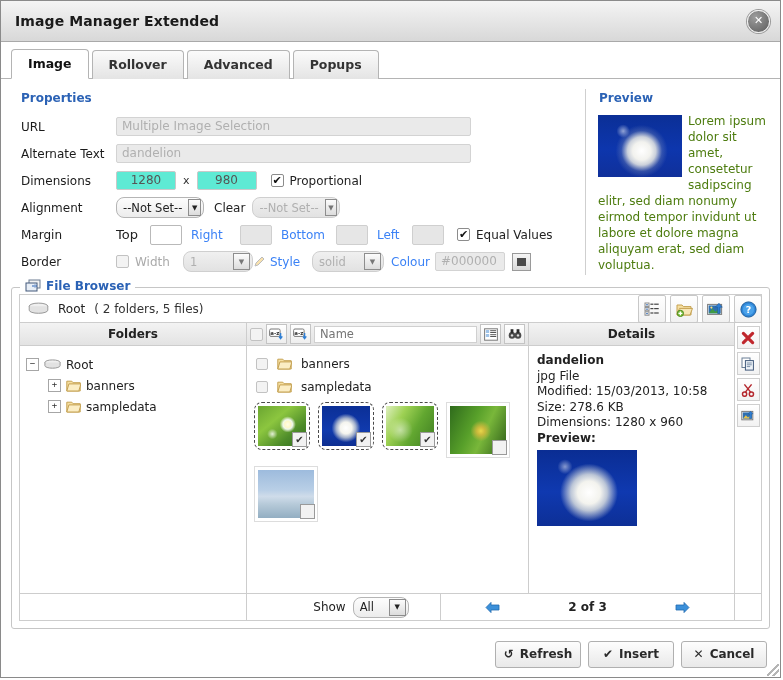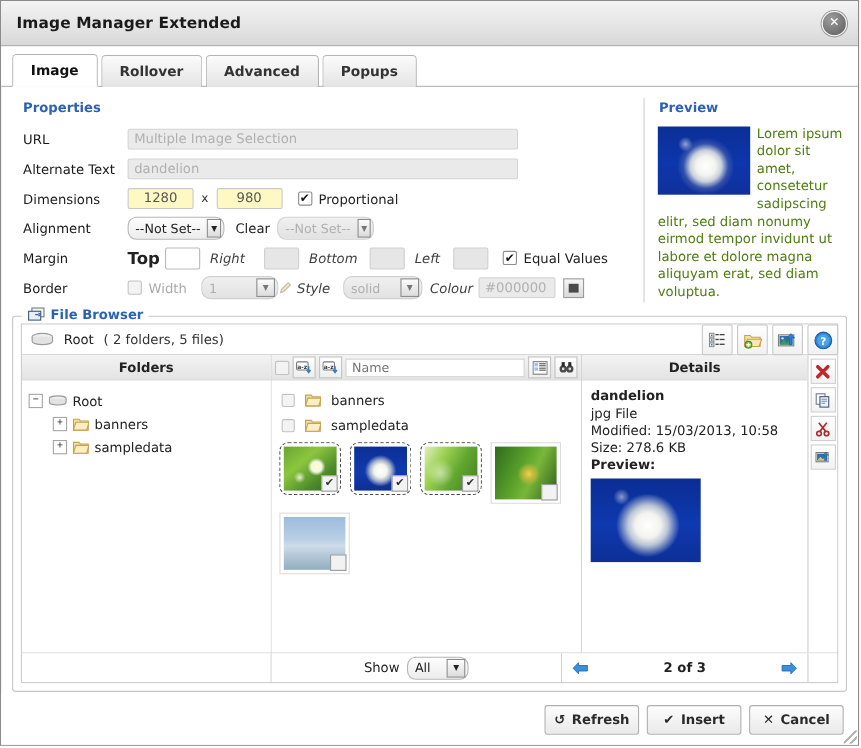--- a/index.html
+++ b/index.html
@@ -116,21 +116,21 @@
     line-height: 19px;
     padding: 0 5px;
     font-size: 12px;
     font-family: inherit;
     border-radius: 2px;
     box-sizing: border-box;
   }
   .inp.wide { width: 355px; }
   .inp.num {
     width: 60px; text-align: center;
-    background: #fef9c3; color: #555; border: 1px solid #c9c9c9;
+    background: #5eead4; color: #555; border: 1px solid #c9c9c9;
   }
   .inp.small { width: 32px; height: 20px; background:#e6e6e6; border:1px solid #cfcfcf;}
   .inp.small.on { background:#fff; border:1px solid #b9b9b9; }
   .inp.hex { width: 70px; text-align:left; }
   .sel {
     height: 21px;
     border: 1px solid #b5b5b5;
     background: linear-gradient(to bottom,#fdfdfd,#ececec);
     border-radius: 8px;
     font-size: 11.5px;
@@ -158,21 +158,21 @@
     background: #fff;
     border-radius: 2px;
     display: inline-flex; align-items:center; justify-content:center;
     font-size: 11px; color: #111; cursor: pointer;
     box-sizing: border-box; flex: none;
   }
   .cbx.off { color: transparent; background:#f3f3f3; border-color:#c2c2c2; }
   .cbx-lbl { margin-left: 6px; font-size: 12px; }
   .cbx-lbl.dim { color:#aaa; }
   .inline-lbl { font-size: 12px; margin: 0 7px 0 10px; }
-  .inline-lbl.dim { color:#404040;font-style:italic; }
+  .inline-lbl.dim { color:#3b82f6; }
   .swatch {
     width: 17px; height: 16px; margin-left: 7px;
     border: 1px solid #9a9a9a;
     background: linear-gradient(to bottom,#f6f6f6,#d9d9d9);
     display:inline-flex; align-items:center; justify-content:center;
   }
   .swatch i { width:9px; height:8px; background:#4a4a4a; display:block; }
   .pen { width:13px;height:13px;margin-right:4px;display:inline-block;opacity:.45;}
   
   .preview-col {
@@ -312,21 +312,21 @@
   .side-actions {
     width: 26px; border-left: 1px solid #cdcdcd;
     display: flex; flex-direction: column; padding-top: 3px; gap: 3px; align-items:center;
     background: #fff;
   }
   .act-btn {
     width: 21px; height: 21px; border: 1px solid #cfcfcf;
     background: linear-gradient(to bottom,#fff,#f2f2f2);
     display:flex;align-items:center;justify-content:center;cursor:pointer;
   }
-  .footer-grid { display:flex; border: 1px solid #cdcdcd; border-top:none; height: 26px; }
+  .footer-grid { display:flex; border: 1px solid #cdcdcd; border-top:none; height: 26px; gap: 35px; }
   .fg-1 { width: 226px; border-right:1px solid #cdcdcd; background:#fff;}
   .fg-2 { flex:1; border-right:1px solid #cdcdcd; background:#fff;
           display:flex;align-items:center;justify-content:center;gap:7px;}
   .fg-3 { width: 205px; background:#fff; display:flex;align-items:center;
           justify-content:space-between; padding:0 9px; font-weight:bold;}
   .fg-4 { width: 26px; border-left:1px solid #cdcdcd; background:#fff;}
   .arrow-btn { cursor:pointer; font-size:15px; color:#2a7fd4; line-height:1; }
   
   .dlg-footer {
     margin-top: auto;
@@ -405,21 +405,21 @@
           </div>
           <span class="inline-lbl">Clear</span>
           <div class="sel disabled" style="width:88px">
             <span class="cap">--Not Set--</span>
             <span class="arrow">▼</span>
           </div>
         </div>
 
         <div class="form-row">
           <div class="lbl">Margin</div>
-          <span style="font-weight:bold;font-size:15px;width:34px">Top</span>
+          <span style="font-weight:normal;font-size:13px;width:34px">Top</span>
           <input class="inp small on" value="" style="">
           <span class="inline-lbl dim" style="margin-left:9px;width:42px">Right</span>
           <input class="inp small" value="" style="">
           <span class="inline-lbl dim" style="margin-left:9px;width:48px">Bottom</span>
           <input class="inp small" value="" style="">
           <span class="inline-lbl dim" style="margin-left:9px;width:28px">Left</span>
           <input class="inp small" value="" style="">
           <span class="cbx" style="margin-left:13px">✔</span>
           <span class="cbx-lbl">Equal Values</span>
         </div>
@@ -650,20 +650,21 @@
           </div>
         </div>
 
         <div class="col-details">
           <div class="col-head">Details</div>
           <div class="details-pane">
             <div class="det-name">dandelion</div>
             <div>jpg File</div>
             <div>Modified: 15/03/2013, 10:58</div>
             <div>Size: 278.6 KB</div>
+            <div>Dimensions: 1280 x 960</div>
             <div class="det-name">Preview:</div>
             <div class="det-prev-img"></div>
           </div>
         </div>
 
         <div class="side-actions">
           <div class="act-btn">
             <svg width="14" height="14" viewBox="0 0 14 14">
               <path d="M2.4 2.4 L11.6 11.6 M11.6 2.4 L2.4 11.6" stroke="#c0272d" stroke-width="3.2" stroke-linecap="round"></path>
             </svg>

